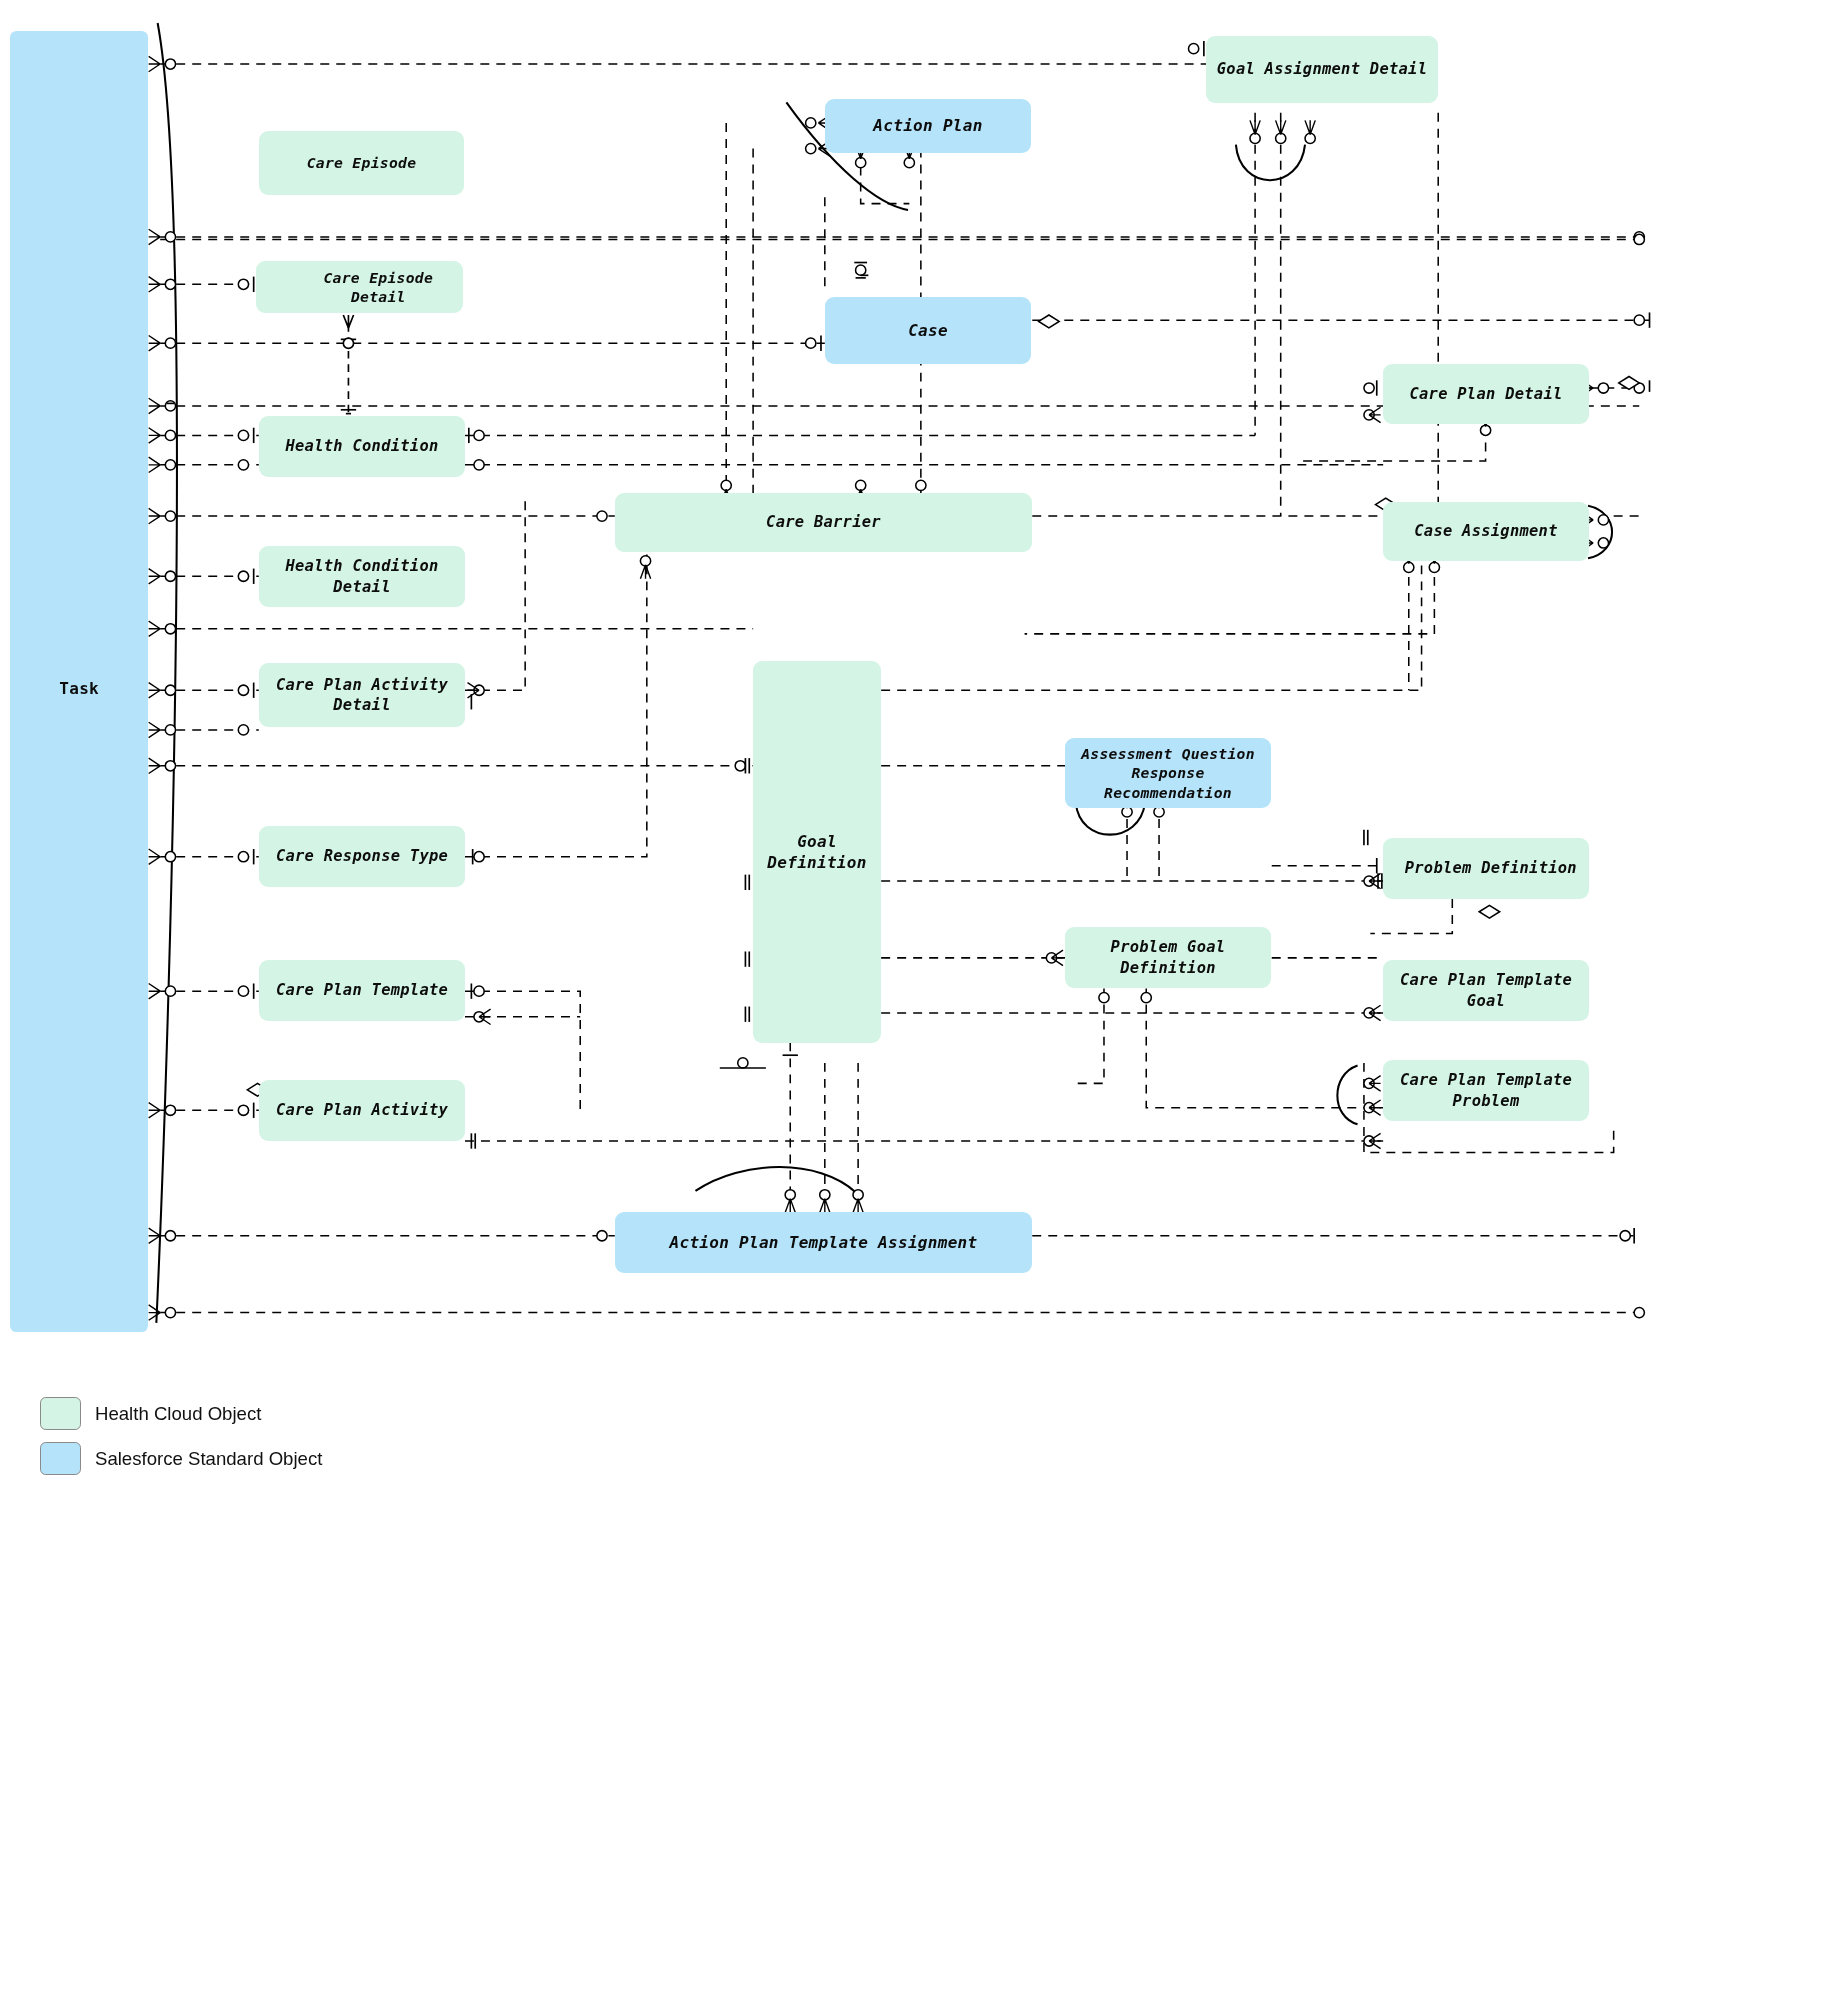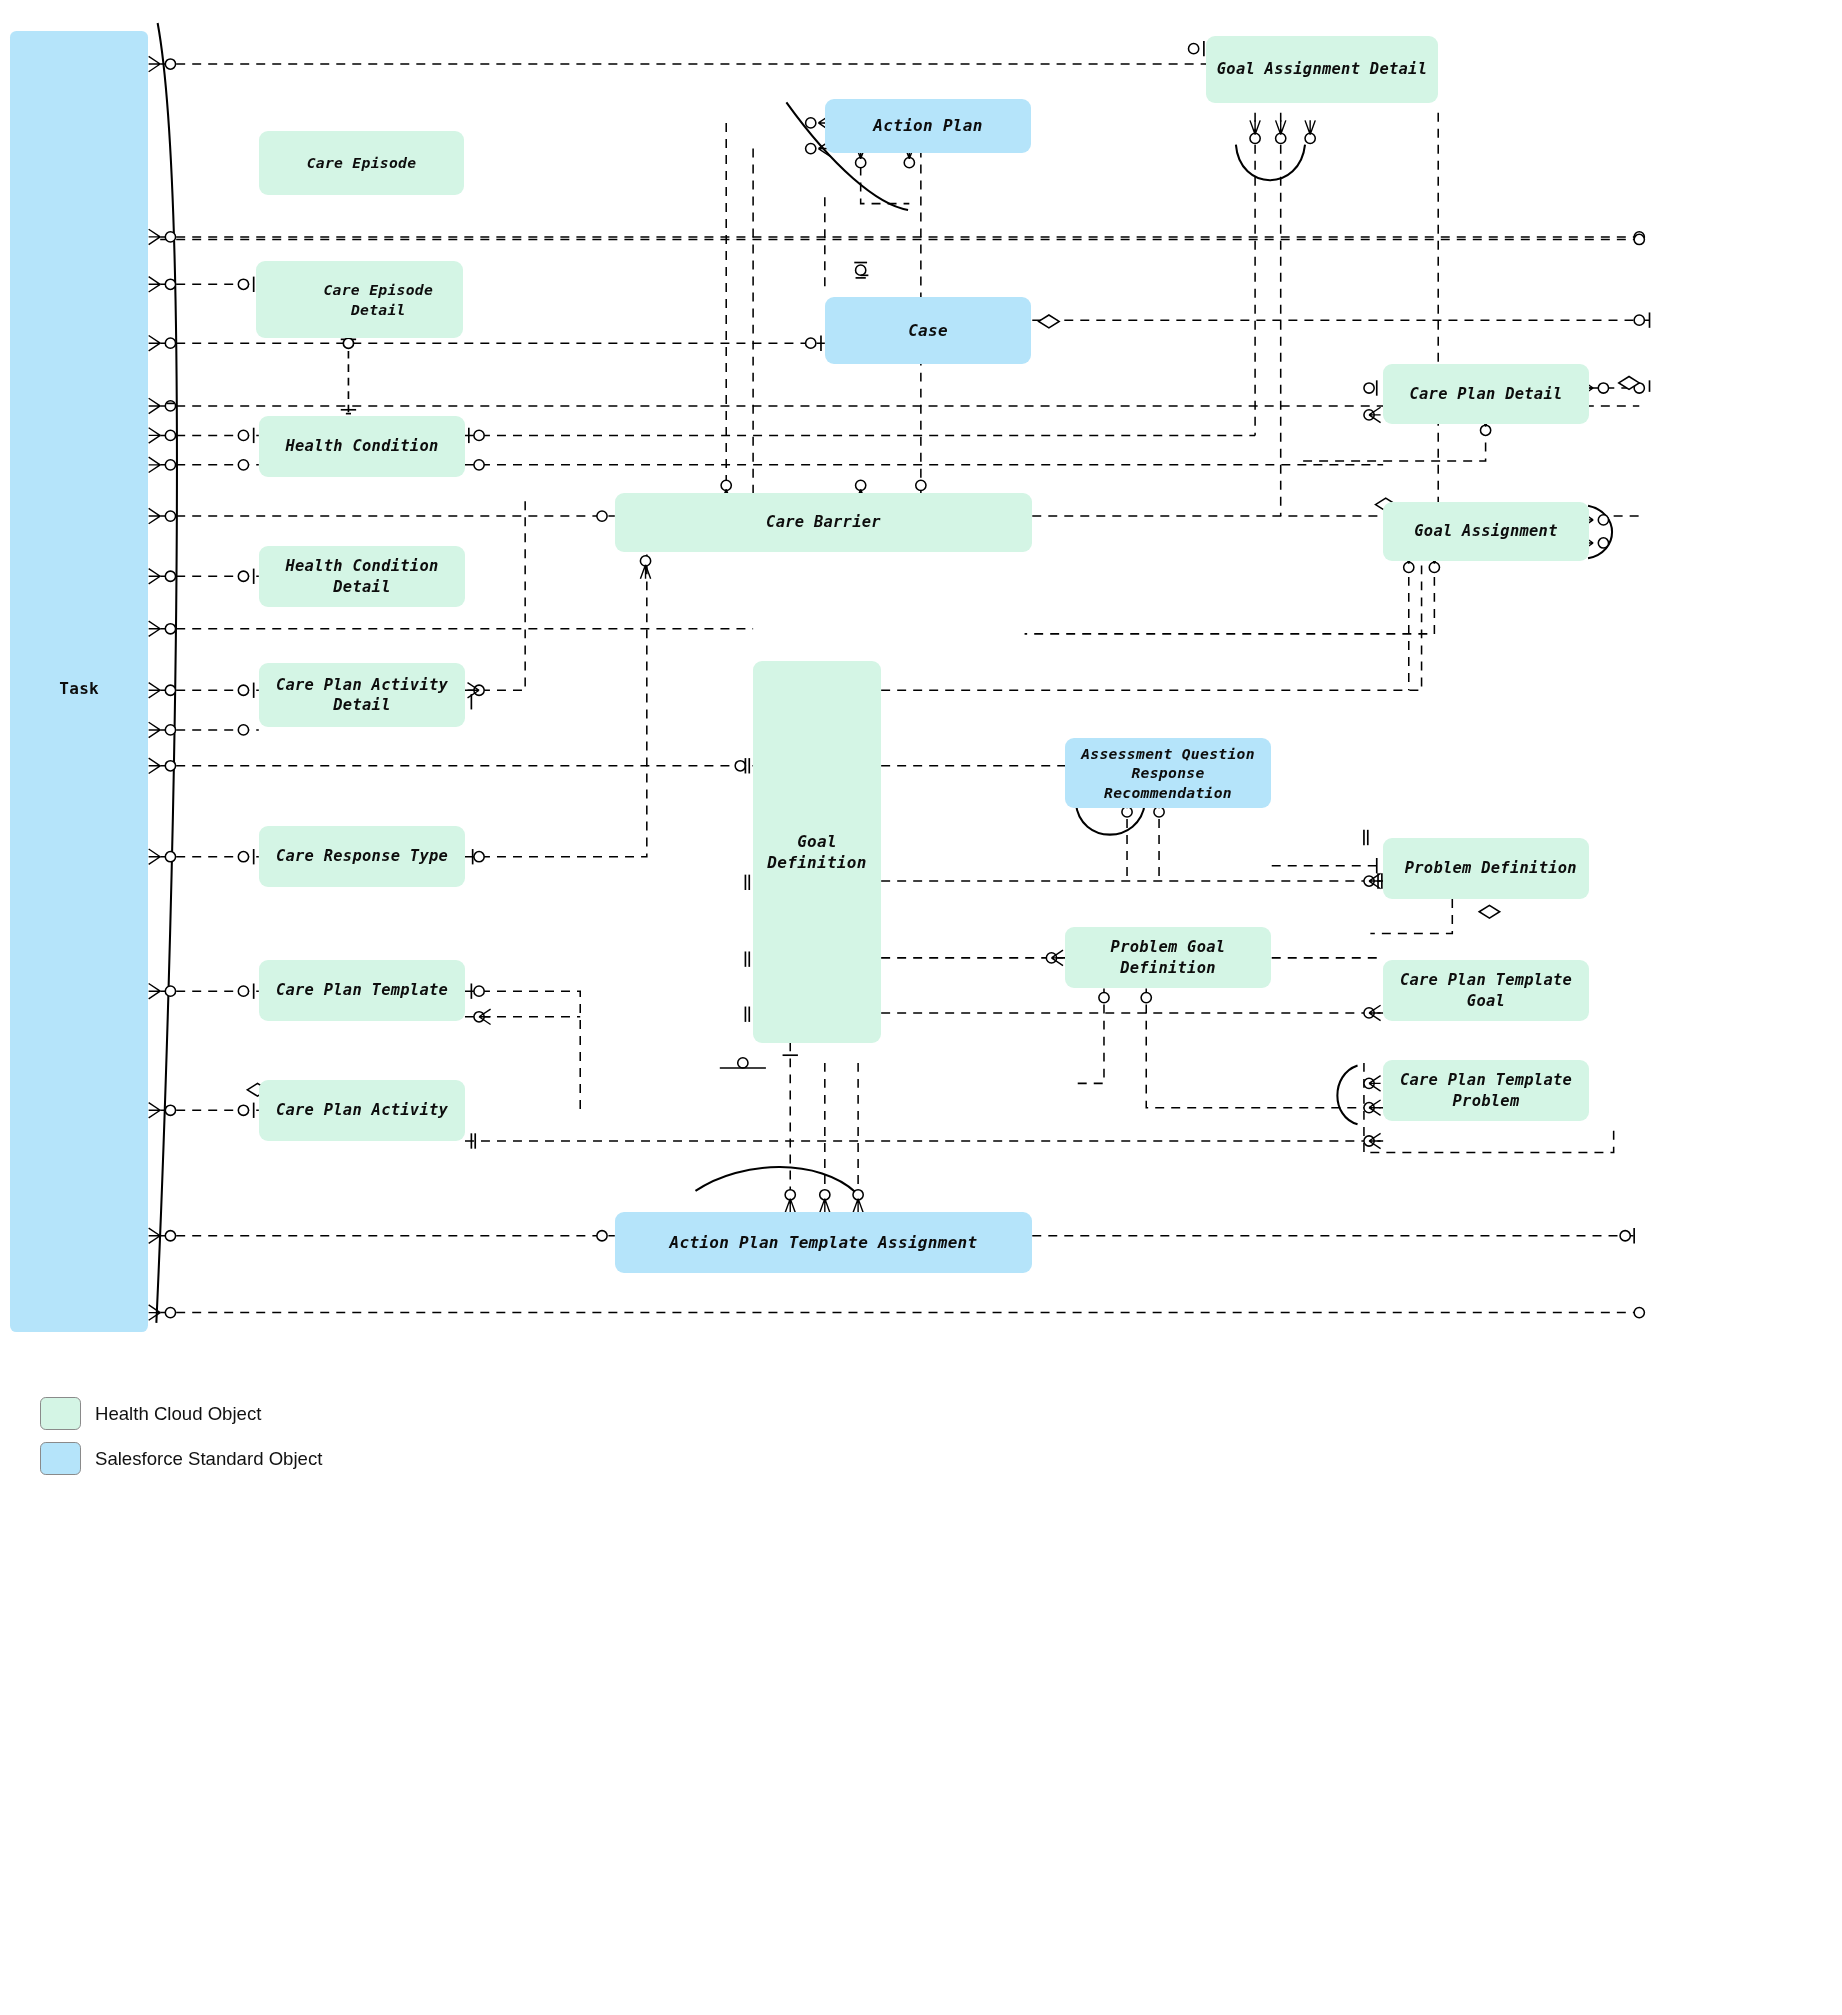--- a/index.html
+++ b/index.html
@@ -325,42 +325,42 @@
     </div>
 
   <div class="node sf" style="left:825px;top:91px;width:206px;height:54px;font-size:16px;">
     <span>Action Plan</span>
     </div>
 
   <div class="node hc" style="left:1206px;top:36px;width:232px;height:67px;font-size:15.4px;">
     <span>Goal Assignment Detail</span>
     </div>
 
-  <div class="node hc" style="left:256px;top:261px;width:207px;height:77px;font-size:14.7px;padding-left:44px;">
+  <div class="node hc" style="left:256px;top:261px;width:207px;height:52px;font-size:14.7px;padding-left:44px;">
     <span>Care Episode Detail</span>
     </div>
 
   <div class="node sf" style="left:825px;top:289px;width:206px;height:67px;font-size:16px;">
     <span>Case</span>
     </div>
 
   <div class="node hc" style="left:1383px;top:364px;width:206px;height:60px;font-size:15.4px;">
     <span>Care Plan Detail</span>
     </div>
 
   <div class="node hc" style="left:259px;top:416px;width:206px;height:61px;font-size:15.4px;">
     <span>Health Condition</span>
     </div>
 
   <div class="node hc" style="left:615px;top:493px;width:417px;height:59px;font-size:15.4px;">
     <span>Care Barrier</span>
     </div>
 
   <div class="node hc" style="left:1383px;top:502px;width:206px;height:59px;font-size:15.4px;">
-    <span>Goal Assignment</span>
+    <span>Case Assignment</span>
     </div>
 
   <div class="node hc multiline" style="left:259px;top:546px;width:206px;height:61px;font-size:15.4px;white-space:pre-line;">
     <span>Health Condition
 Detail</span></div>
 
   <div class="node hc" style="left:259px;top:663px;width:206px;height:64px;font-size:15.4px;white-space:pre-line;">
     <span>Care Plan Activity
 Detail</span></div>
 

